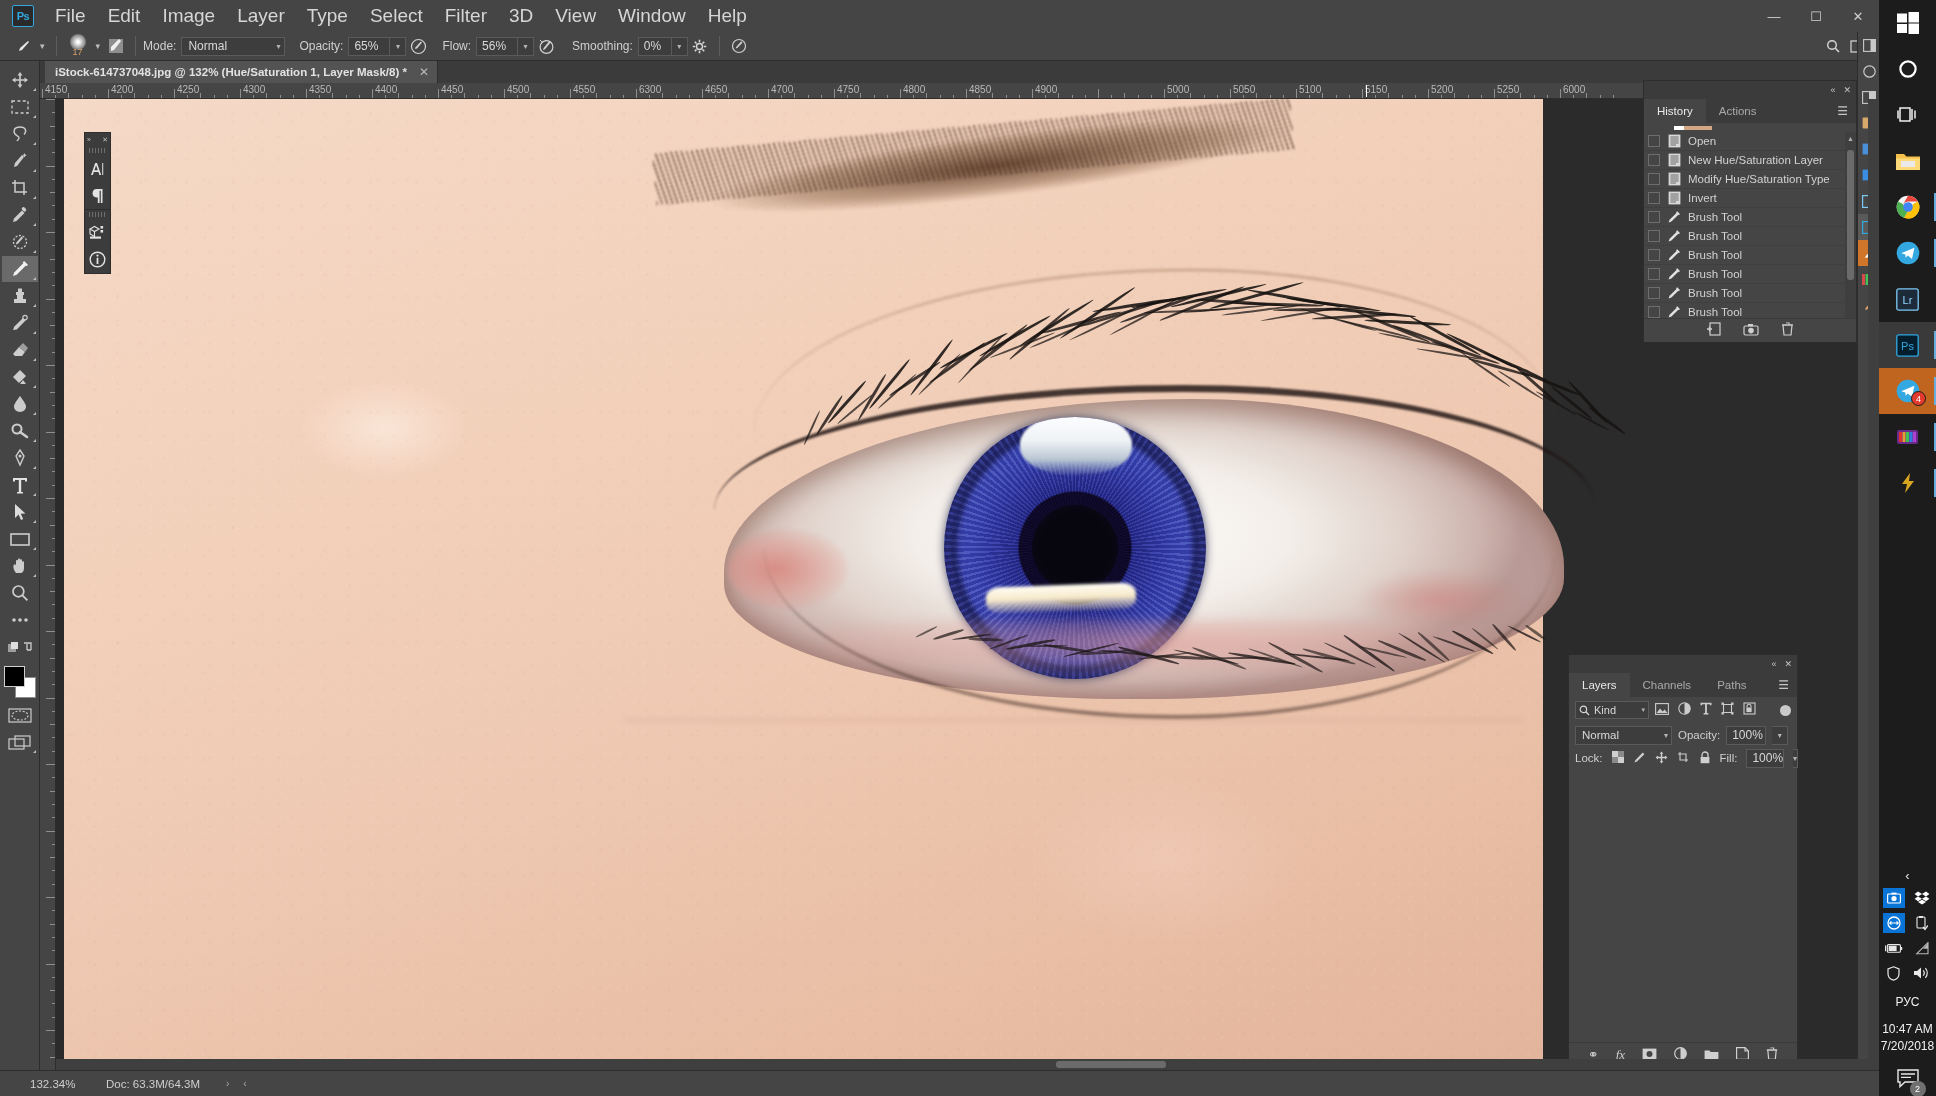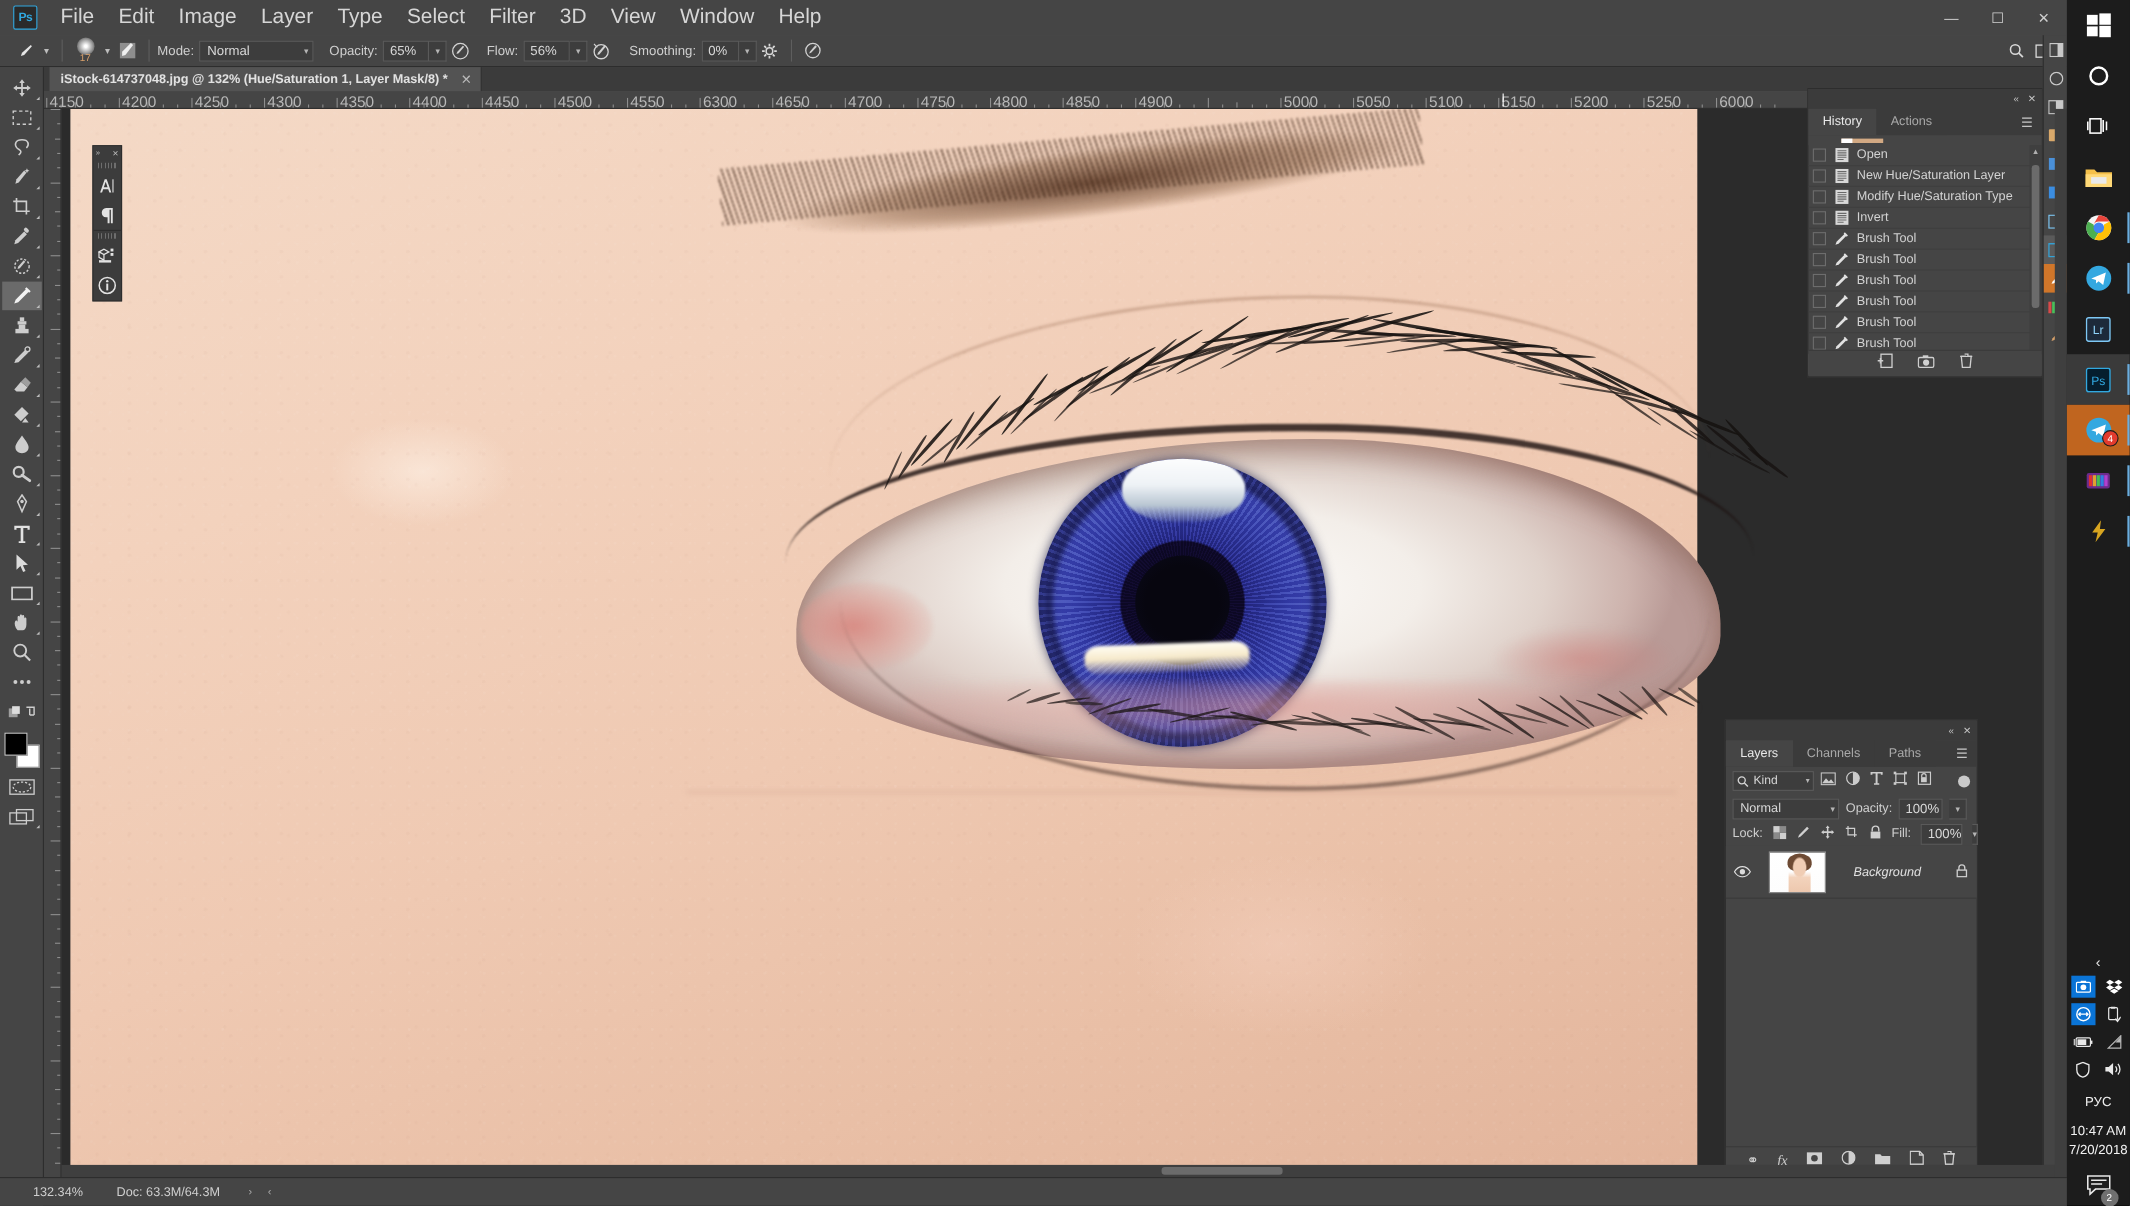--- a/index.html
+++ b/index.html
@@ -110,21 +110,21 @@
   
   .ruler-h {
     position: absolute; left: 40px; top: 83px; width: 1839px; height: 16px;
     background: #454545; border-bottom: 1px solid #2d2d2d; overflow: hidden;
   }
   .ruler-v {
     position: absolute; left: 40px; top: 99px; width: 16px; height: 971px;
     background: #454545; border-right: 1px solid #2d2d2d; overflow: hidden;
   }
   .rtick { position: absolute; bottom: 0; width: 1px; background: #8e8e8e; }
-  .rlabel { position: absolute; top: 1px; font-size: 14px; color: #b8b8b8; padding-left: 3px; }
+  .rlabel { position: absolute; top: 1px; font-size: 10px; color: #b8b8b8; padding-left: 3px; }
   .vtick { position: absolute; right: 0; height: 1px; background: #8e8e8e; }
   .ruler-corner { position: absolute; left: 40px; top: 83px; width: 16px; height: 16px; background: #454545; }
   .cursor-mark { position: absolute; top: 2px; width: 1px; height: 12px; background: #fff; }
 
   
   .canvas-wrap {
     position: absolute; left: 56px; top: 99px; width: 1823px; height: 971px;
     background: #2b2b2b; overflow: hidden;
   }
   .photo {
@@ -1359,39 +1359,20 @@
           </svg>
       </span>
       <span style="margin-left:auto;">Fill:</span>
       <div class="ob-field" style="width:40px">100%</div>
       <div class="ob-stepper">▾</div>
     </div>
 
     <div class="lay-body">
 
 
-      <div class="layer-item">
-        <div class="eye-cell">
-          <svg width="16" height="11" viewBox="0 0 16 11">
-              <path d="M8 0.8 C3.6 0.8 0.8 5.5 0.8 5.5 C0.8 5.5 3.6 10.2 8 10.2 C12.4 10.2 15.2 5.5 15.2 5.5 C15.2 5.5 12.4 0.8 8 0.8 Z" fill="none" stroke="#dcdcdc" stroke-width="1.1"></path>
-              <circle cx="8" cy="5.5" r="2.4" fill="#dcdcdc"></circle>
-            </svg>
-        </div>
-        <div class="bg-thumb" style="margin-left:6px">
-          <div class="hair"></div>
-          <div class="face"></div>
-        </div>
-        <span class="layer-name italic" style="margin-left:18px">Background</span>
-        <span class="lock-ico">
-          <svg width="11" height="13" viewBox="0 0 11 13">
-              <path d="M2.8 6 V4 A2.7 2.7 0 0 1 8.2 4 V6" fill="none" stroke="#cfcfcf" stroke-width="1.2"></path>
-              <rect x="1.3" y="6" width="8.4" height="6" fill="none" stroke="#cfcfcf" stroke-width="1.2"></rect>
-            </svg>
-        </span>
-      </div>
     </div>
 
     <div class="lay-footer">
       <span style="font-size:13px;">⚭</span>
       <span style="font-style:italic; font-size:13px; font-family:'Liberation Serif', serif;">fx</span>
       <span>
         <svg width="15" height="12" viewBox="0 0 15 12">
             <rect x="0.6" y="0.6" width="13.8" height="10.8" fill="#cfcfcf"></rect>
             <circle cx="7.5" cy="6" r="3" fill="#454545"></circle>
           </svg>

